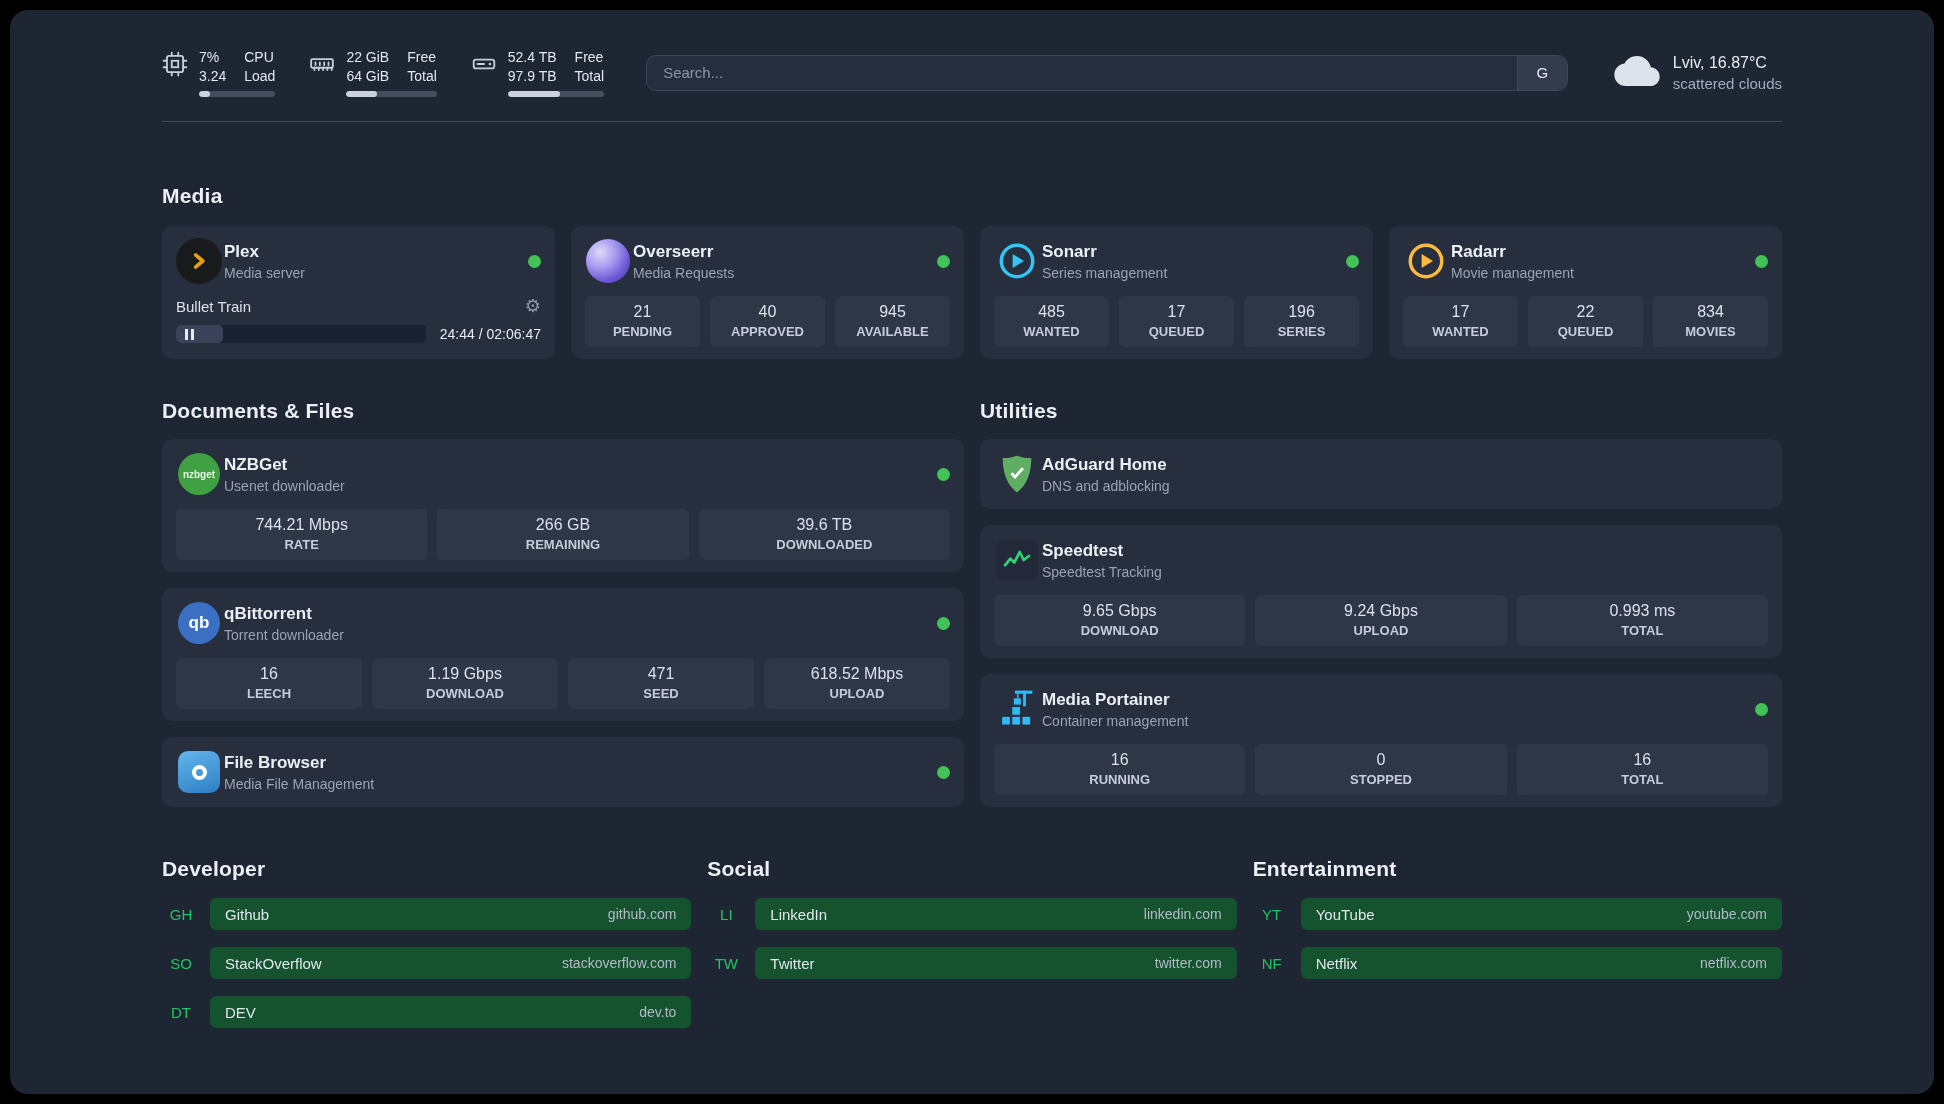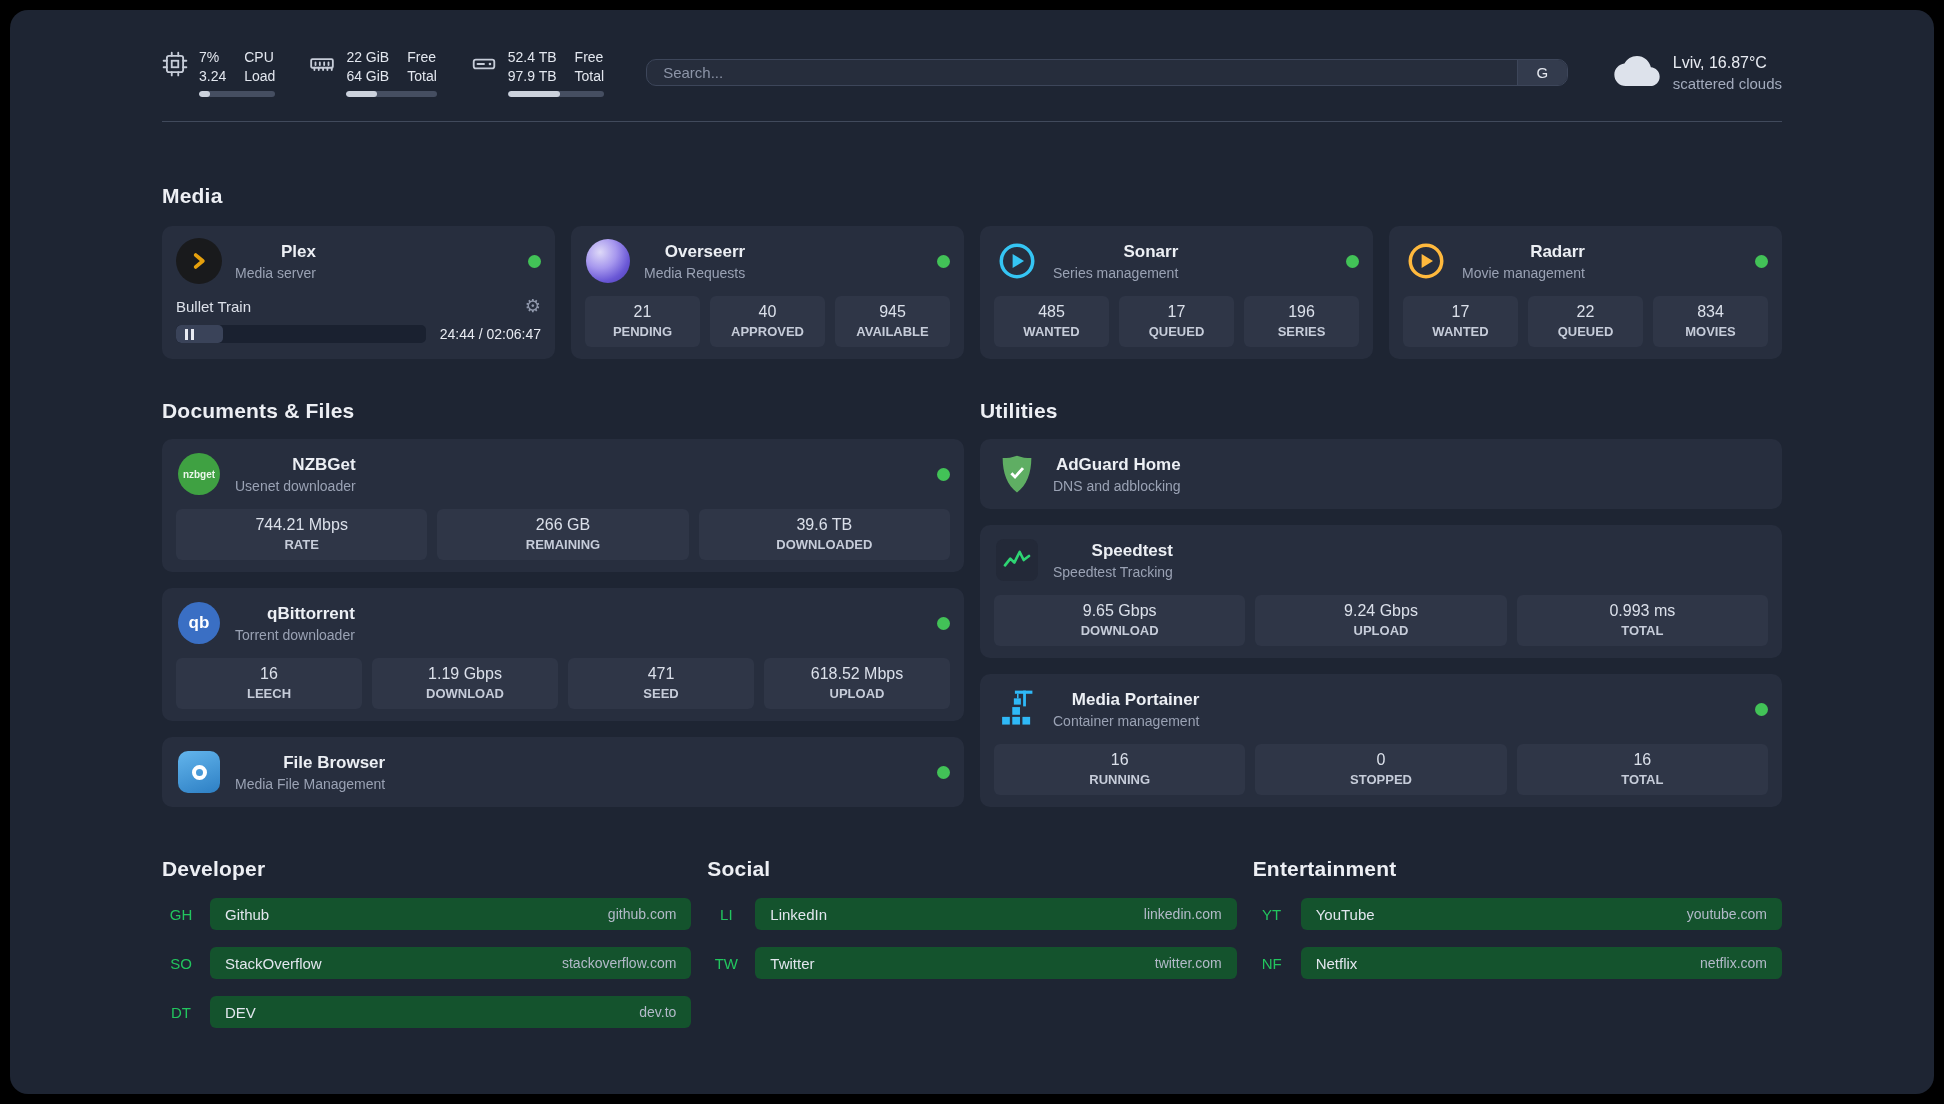--- a/index.html
+++ b/index.html
@@ -11,39 +11,39 @@
   
   .topbar { display:flex; align-items:center; padding-top:38px; }
   .sys-widgets { display:flex; gap:34px; align-items:flex-start; }
   .sys-widget { display:flex; gap:11px; align-items:flex-start; }
   .sys-icon { color:#c7cdd9; display:flex; margin-top:3px; }
   .sys-icon svg { width:26px; height:26px; }
   .sys-grid { display:grid; grid-template-columns:auto auto; column-gap:18px; row-gap:1px; font-size:14px; color:#e3e7ef; line-height:1.3; }
   .sys-bar { margin-top:6px; height:6px; border-radius:3px; background:#454e61; overflow:hidden; }
   .sys-bar-fill { height:100%; background:#ccd2dd; border-radius:3px; }
 
-  .searchbar { flex:1; margin:0 46px 0 42px; height:27px; background:#262d3c; border:1px solid #3d465a; border-radius:10px; display:flex; align-items:stretch; overflow:hidden; }
+  .searchbar { flex:1; margin:0 46px 0 42px; height:36px; background:#262d3c; border:1px solid #3d465a; border-radius:10px; display:flex; align-items:stretch; overflow:hidden; }
   .search-input { flex:1; background:transparent; border:none; outline:none; color:#dfe3ec; font-size:15px; padding:0 16px; font-family:inherit; }
   .search-input::placeholder { color:#8d95a8; }
   .search-engine { width:50px; display:flex; align-items:center; justify-content:center; background:#333b4d; color:#e6e9f0; font-size:15px; border-left:1px solid #3d465a; cursor:pointer; }
 
   .weather { display:flex; align-items:center; gap:13px; }
   .weather-icon svg { width:46px; height:34px; }
   .weather-loc { font-size:16px; color:#e8ebf2; }
   .weather-cond { font-size:15px; color:#a3abbd; margin-top:3px; }
 
   .divider { margin-top:24px; border-top:1px solid #414a5c; }
 
   
   .section-title { font-size:21px; font-weight:600; color:#edeff4; letter-spacing:.2px; }
   .media-section { margin-top:62px; }
   .media-grid { margin-top:18px; display:grid; grid-template-columns:repeat(4,1fr); gap:16px; }
 
   .card { background:#272e3e; border-radius:10px; padding:12px 14px; cursor:pointer; }
-  .card-header { display:flex; align-items:center; gap:13px;text-align:right; }
+  .card-header { display:flex; align-items:center; gap:2px; }
   .icon-wrap { width:46px; height:46px; display:flex; align-items:center; justify-content:center; flex-shrink:0; }
   .svc-name { font-size:17px; font-weight:600; color:#eceff4; }
   .svc-sub { font-size:14px; color:#9aa2b4; margin-top:3px; }
   .status-dot { width:13px; height:13px; border-radius:50%; background:#42c257; margin-left:auto; flex-shrink:0; }
 
   .stats-row { display:flex; gap:10px; margin-top:12px; }
   .stat { flex:1; background:#2f3647; border-radius:6px; padding:7px 4px 8px; text-align:center; }
   .stat-value { font-size:16px; color:#dbe0ea; }
   .stat-label { font-size:13px; font-weight:700; color:#c6ccd9; margin-top:3px; }
 

